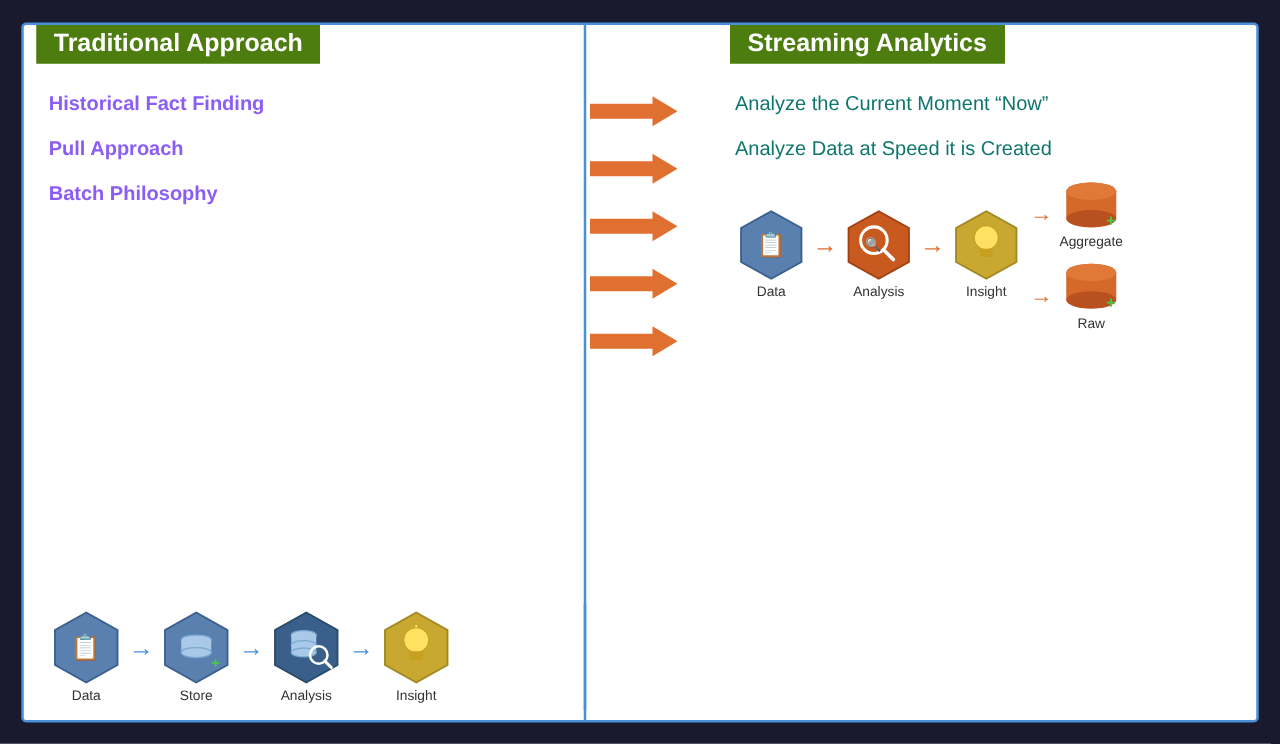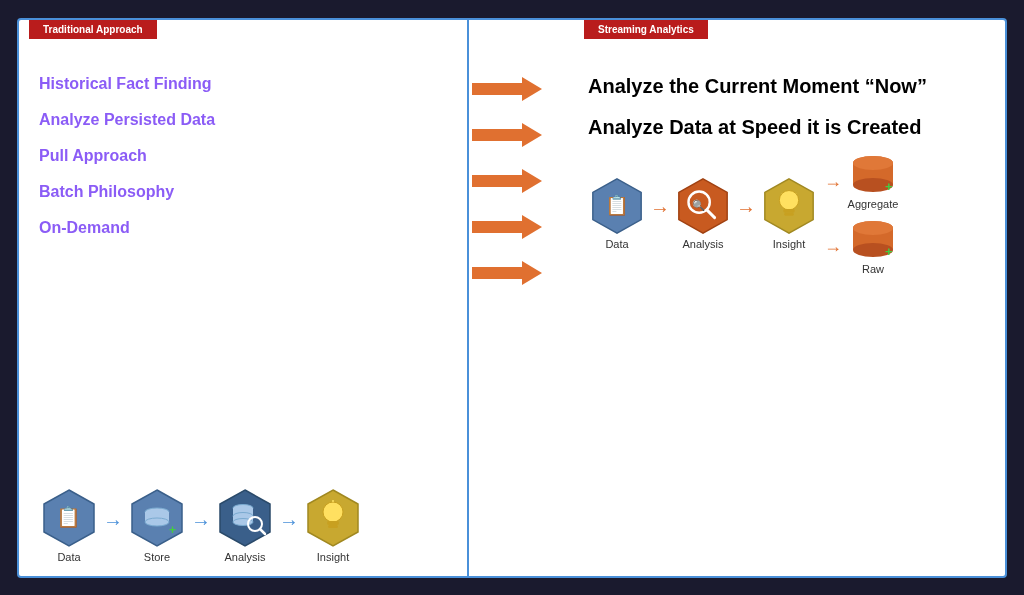--- a/index.html
+++ b/index.html
@@ -36,41 +36,41 @@
       flex: 1;
       display: flex;
       flex-direction: column;
       padding: 8px 0 8px 0;
       position: relative;
     }
     .panel-title {
       position: absolute;
       top: 0px;
       left: 10px;
-      background: #b91c1c;
+      background: #4d7c0f;
       color: white;
-      font-size: 10px;
+      font-size: 20px;
       font-weight: bold;
       padding: 4px 14px;
       border-radius: 0 0 0 0;
     }
     .left-list {
       padding: 38px 10px 0 20px;
       flex: 1;
     }
     .left-list-item {
       font-size: 16px;
       font-weight: bold;
       color: #8b5cf6;
       padding: 9px 0;
     }
     .right-list-item2 {
-      font-size: 20px;
-      font-weight: bold;
-      color: #000000;
+      font-size: 16px;
+      font-weight: normal;
+      color: #0f766e;
       padding: 9px 0;
     }
     .bottom-left {
       width: 450px;
       border-right: 2px solid #4a90d9;
       padding: 5px 10px 5px 20px;
     }
     .flow-row {
       display: flex;
       flex-direction: row;
@@ -105,24 +105,22 @@
 
 <div class="outer-container">
 
   <div style="display:flex;flex-direction:row;width:100%;height:100%;">
 
     <div class="left-panel">
       <div class="panel-title">Traditional Approach</div>
 
       <div class="left-list">
         <div class="left-list-item">Historical Fact Finding</div>
-        <div class="left-list-item">Analyze Persisted Data</div>
         <div class="left-list-item">Pull Approach</div>
         <div class="left-list-item">Batch Philosophy</div>
-        <div class="left-list-item">On-Demand</div>
       </div>
 
       <div class="bottom-left">
         <div class="flow-row">
 
           <div class="flow-node">
             <svg width="60" height="60" viewBox="0 0 60 60">
               <polygon points="30,2 55,16 55,44 30,58 5,44 5,16" fill="#5a80b0" stroke="#3a5f8a" stroke-width="1.5"></polygon>
               <text x="50%" y="52%" dominant-baseline="middle" text-anchor="middle" font-size="20" fill="white">📋</text>
             </svg>

